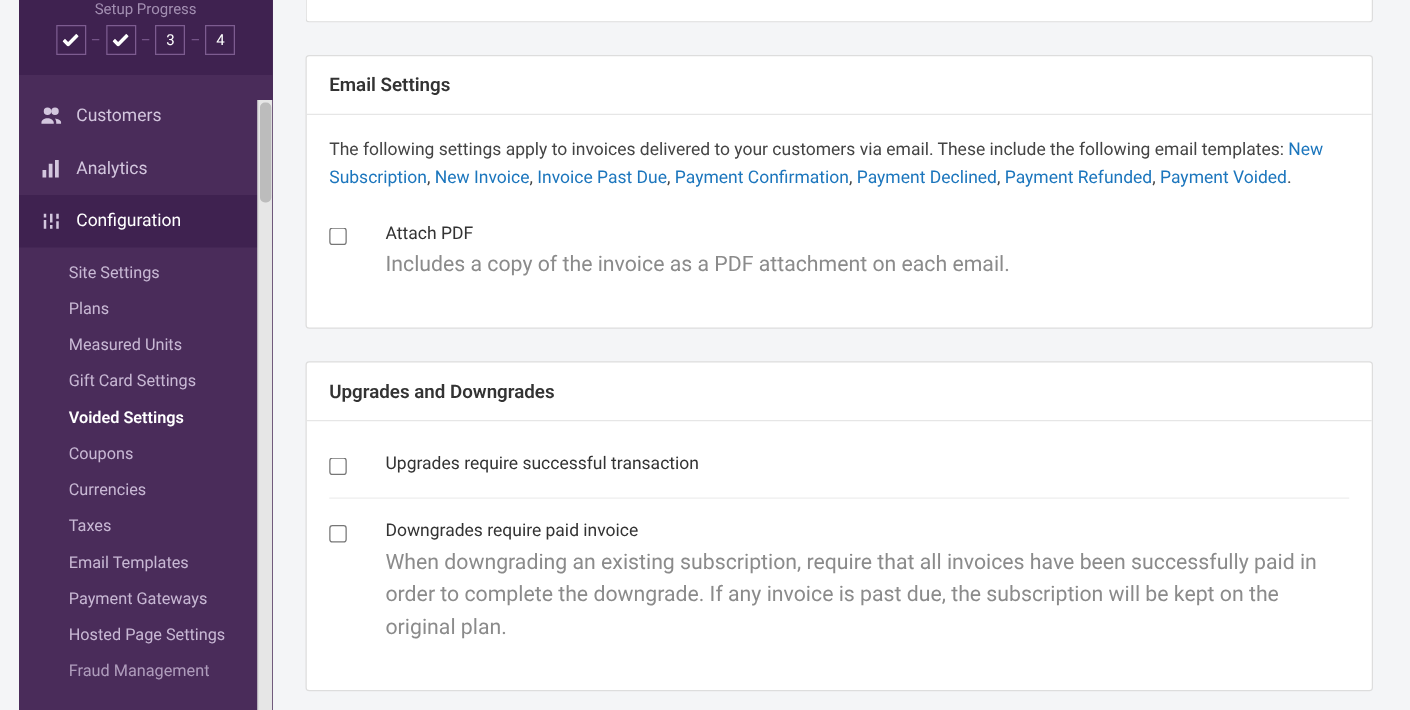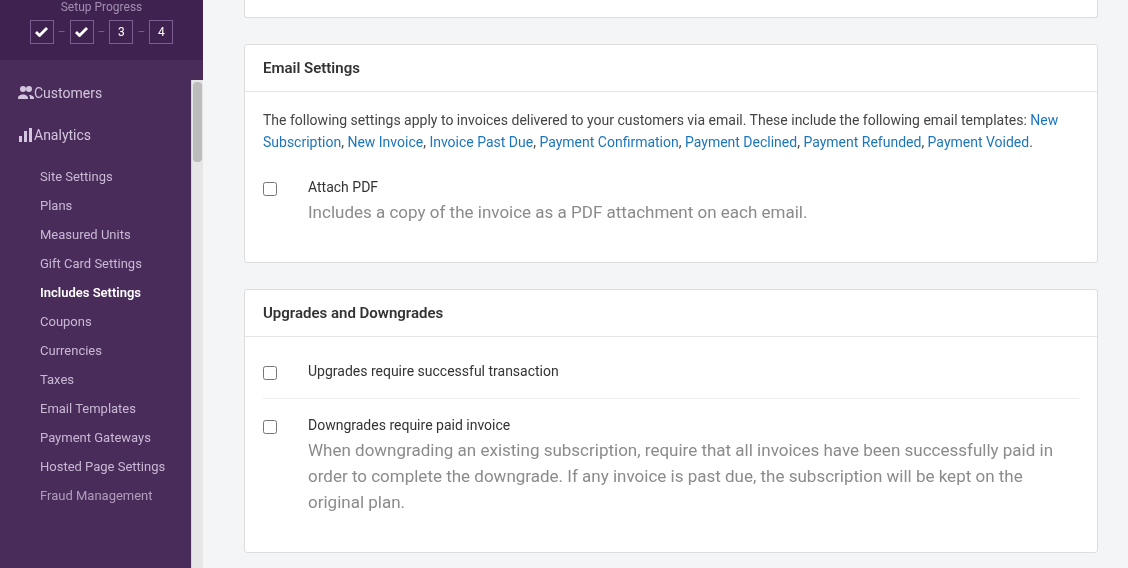--- a/index.html
+++ b/index.html
@@ -1,29 +1,29 @@
 <!DOCTYPE html>
 <html><head>
 <meta charset="utf-8">
 <style>
 * { margin: 0; padding: 0; box-sizing: border-box; }
 body { font-family: -apple-system, BlinkMacSystemFont, "Segoe UI", Roboto, Helvetica, Arial, sans-serif; font-size: 14px; color: #333; background: #f4f5f7; width: 1128px; height: 568px; overflow: hidden; }
 
-.sidebar { position: fixed; left: 0; top: 0; width: 203px; height: 568px; background: #4a2c5a; color: #d2c3dc; overflow: hidden; }
+.sidebar { position: fixed; left: 15px; top: 0; width: 203px; height: 568px; background: #4a2c5a; color: #d2c3dc; overflow: hidden; }
 .sidebar::after { content: ""; position: absolute; right: 0; top: 80px; width: 11px; height: 488px; background: #e6e6e6; border-left: 1px solid #d6d6d6; }
 .sidebar-thumb { position: absolute; right: 1px; top: 82px; width: 9px; height: 80px; background: #bcbcbc; border-radius: 4px; z-index: 2; }
 
 .setup-box { background: #3f2250; padding: 0 14px 16px; }
 .setup-title { font-size: 12px; color: #a38fb2; text-align: center; padding-bottom: 6px; }
 .setup-steps { display: flex; align-items: center; justify-content: center; gap: 4px; }
 .step-box { width: 24px; height: 24px; border: 1px solid #7d5c90; display: flex; align-items: center; justify-content: center; font-size: 12px; color: #fff; }
 .step-box.done svg { width: 13px; height: 10px; fill: #fff; }
 .step-dash { color: #7d5c90; font-size: 12px; }
 
-.nav-item { display: flex; align-items: center; padding: 13px 18px; color: #d3c6de; font-size: 14px; cursor: pointer; }
+.nav-item { display: flex; align-items: center; gap: 12px; padding: 13px 18px; color: #d3c6de; font-size: 14px; cursor: pointer; }
 .nav-item.active { background: #3f2250; color: #fff; }
 .nav-icon { width: 16px; height: 16px; display: inline-flex; align-items: center; justify-content: center; fill: #d3c6de; flex-shrink: 0; }
 
 .subnav { padding: 6px 0; }
 .subnav-item { padding: 7px 18px 7px 40px; font-size: 13px; color: #c8b8d4; cursor: pointer; }
 .subnav-item.active { color: #fff; font-weight: 600; }
 
 .main { margin-left: 214px; padding: 0 30px 40px 30px; height: 568px; overflow-y: auto; }
 .card-stub { background: #fff; border: 1px solid #ddd; border-top: none; border-radius: 0 0 3px 3px; height: 18px; margin-bottom: 26px; }
 
@@ -78,27 +78,35 @@
     <span>Customers</span>
   </div>
   <div class="nav-item">
     <span class="nav-icon">
         <svg viewBox="0 0 16 16">
           <path d="M1 9h3v6H1zM6 4h3v11H6zM11 1h3v14h-3z"></path>
         </svg>
       </span>
     <span>Analytics</span>
   </div>
+  <div class="nav-item active">
+    <span class="nav-icon">
+        <svg viewBox="0 0 16 16">
+          <path d="M2 2h2v3H2zm0 5h2v7H2zM7 2h2v7H7zm0 9h2v3H7zM12 2h2v4h-2zm0 6h2v6h-2z"></path>
+        </svg>
+      </span>
+    <span>Configuration</span>
+  </div>
 
   <div class="subnav">
     <div class="subnav-item">Site Settings</div>
     <div class="subnav-item">Plans</div>
     <div class="subnav-item">Measured Units</div>
     <div class="subnav-item">Gift Card Settings</div>
-    <div class="subnav-item active">Includes Settings</div>
+    <div class="subnav-item active">Voided Settings</div>
     <div class="subnav-item">Coupons</div>
     <div class="subnav-item">Currencies</div>
     <div class="subnav-item">Taxes</div>
     <div class="subnav-item">Email Templates</div>
     <div class="subnav-item">Payment Gateways</div>
     <div class="subnav-item">Hosted Page Settings</div>
     <div class="subnav-item" style="opacity:.8;white-space:nowrap;overflow:hidden">Fraud Management</div>
   </div>
 
   <div class="sidebar-thumb"></div>

